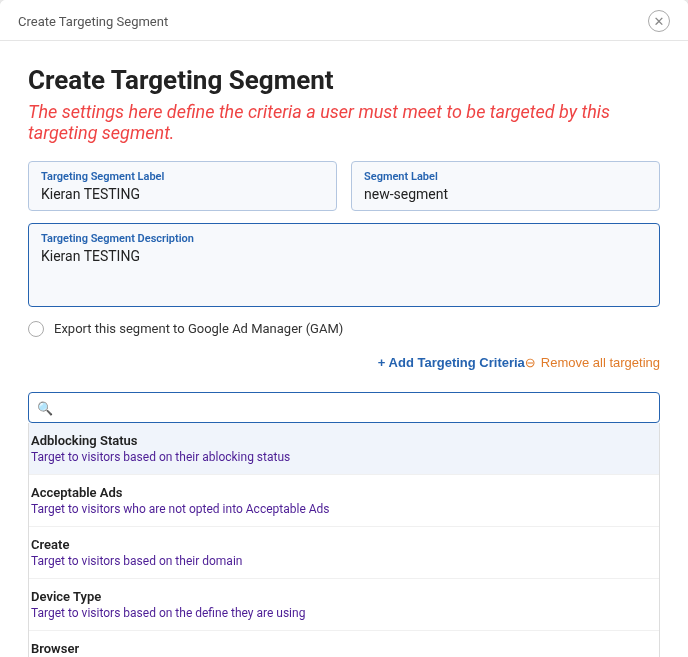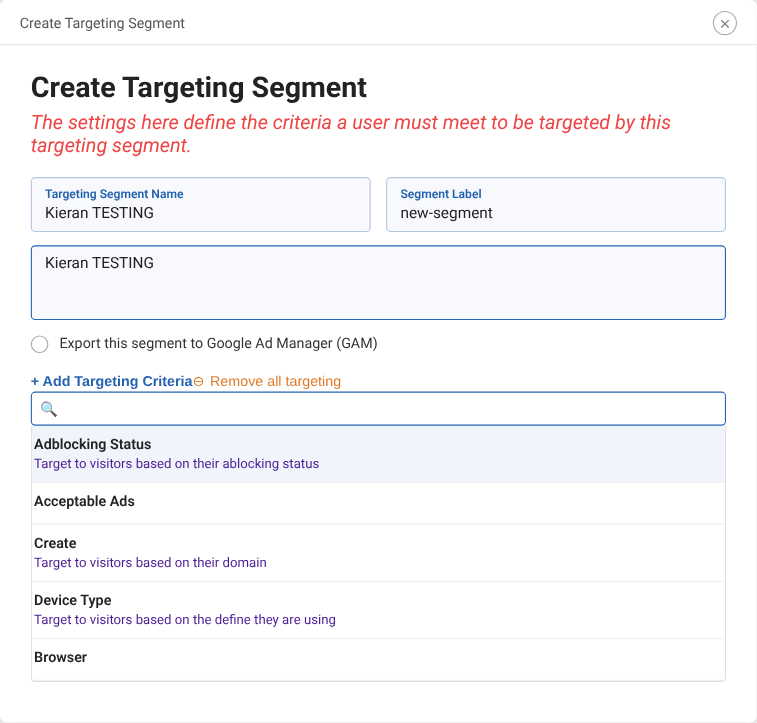--- a/index.html
+++ b/index.html
@@ -117,22 +117,22 @@
       flex-shrink: 0;
       cursor: pointer;
     }
     .export-label {
       font-size: 13px;
       color: #333;
     }
     .add-targeting-row {
       display: flex;
       align-items: center;
-      justify-content: flex-start;
-      margin-bottom: 2px;
+      justify-content: flex-end;
+      margin-bottom: 22px;
     }
     .add-targeting-btn {
       display: flex;
       align-items: center;
       gap: 5px;
       color: #2563b0;
       font-size: 13px;
       font-weight: 600;
       background: none;
       border: none;
@@ -209,30 +209,31 @@
       <span>✕</span>
     </button>
   </div>
 
   <div class="modal-body">
     <div class="page-title">Create Targeting Segment</div>
     <div class="page-subtitle">The settings here define the criteria a user must meet to be targeted by this targeting segment.</div>
 
     <div class="form-row">
       <div class="form-field">
-        <span class="field-label">Targeting Segment Name</span>
+        <span class="field-label">Targeting Segment Label</span>
         <span class="field-value">Kieran TESTING</span>
       </div>
       <div class="form-field">
         <span class="field-label">Segment Label</span>
         <span class="field-value">new-segment</span>
       </div>
     </div>
 
     <div class="textarea-field">
+      <span class="field-label">Targeting Segment Description</span>
       <div class="textarea-value">Kieran TESTING</div>
     </div>
 
     <div class="export-row">
       <div class="radio-circle"></div>
       <span class="export-label">Export this segment to Google Ad Manager (GAM)</span>
     </div>
 
     <div class="add-targeting-row">
       <button class="add-targeting-btn">+ Add Targeting Criteria</button>
@@ -248,20 +249,21 @@
     </div>
 
     <div class="dropdown-list">
 
     <div class="dropdown-item">
           <div class="dropdown-item-title">Adblocking Status</div>
                      <div class="dropdown-item-desc">Target to visitors based on their ablocking status</div>
         </div>
         <div class="dropdown-item">
           <div class="dropdown-item-title">Acceptable Ads</div>
+                     <div class="dropdown-item-desc">Target to visitors who are not opted into Acceptable Ads</div>
         </div>
         <div class="dropdown-item">
           <div class="dropdown-item-title">Create</div>
                      <div class="dropdown-item-desc">Target to visitors based on their domain</div>
         </div>
         <div class="dropdown-item">
           <div class="dropdown-item-title">Device Type</div>
                      <div class="dropdown-item-desc">Target to visitors based on the define they are using</div>
         </div>
         <div class="dropdown-item">

